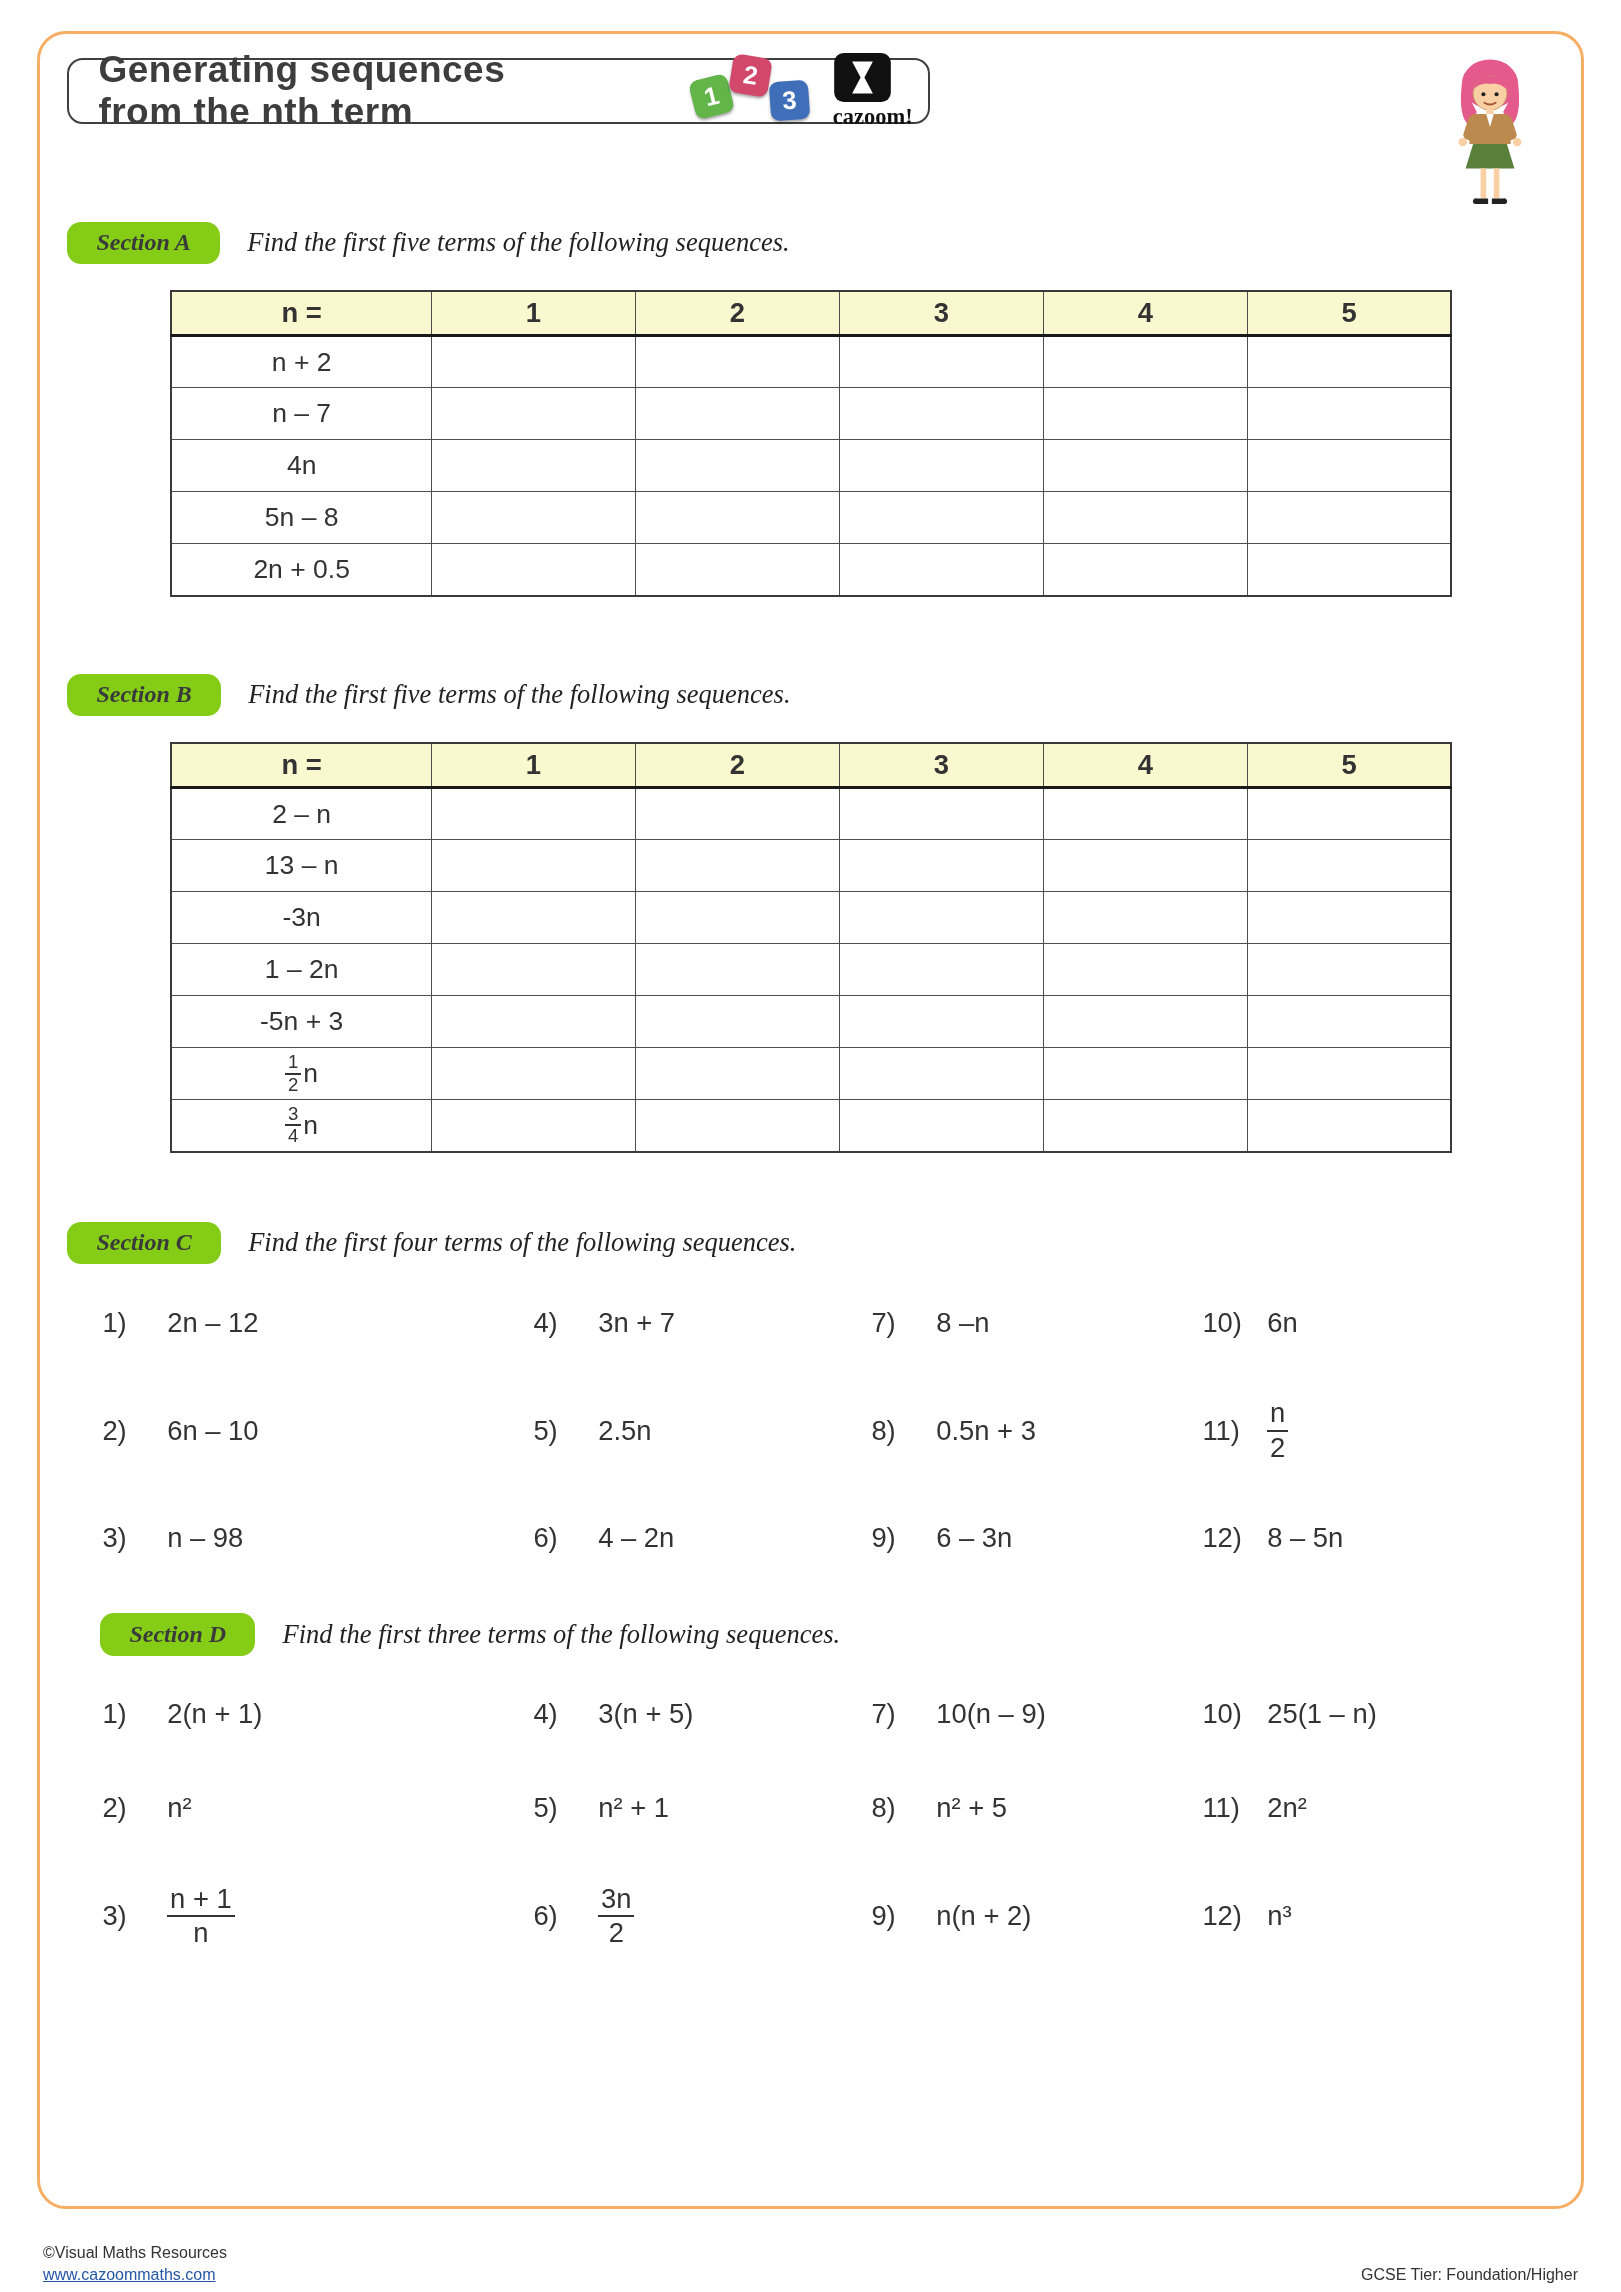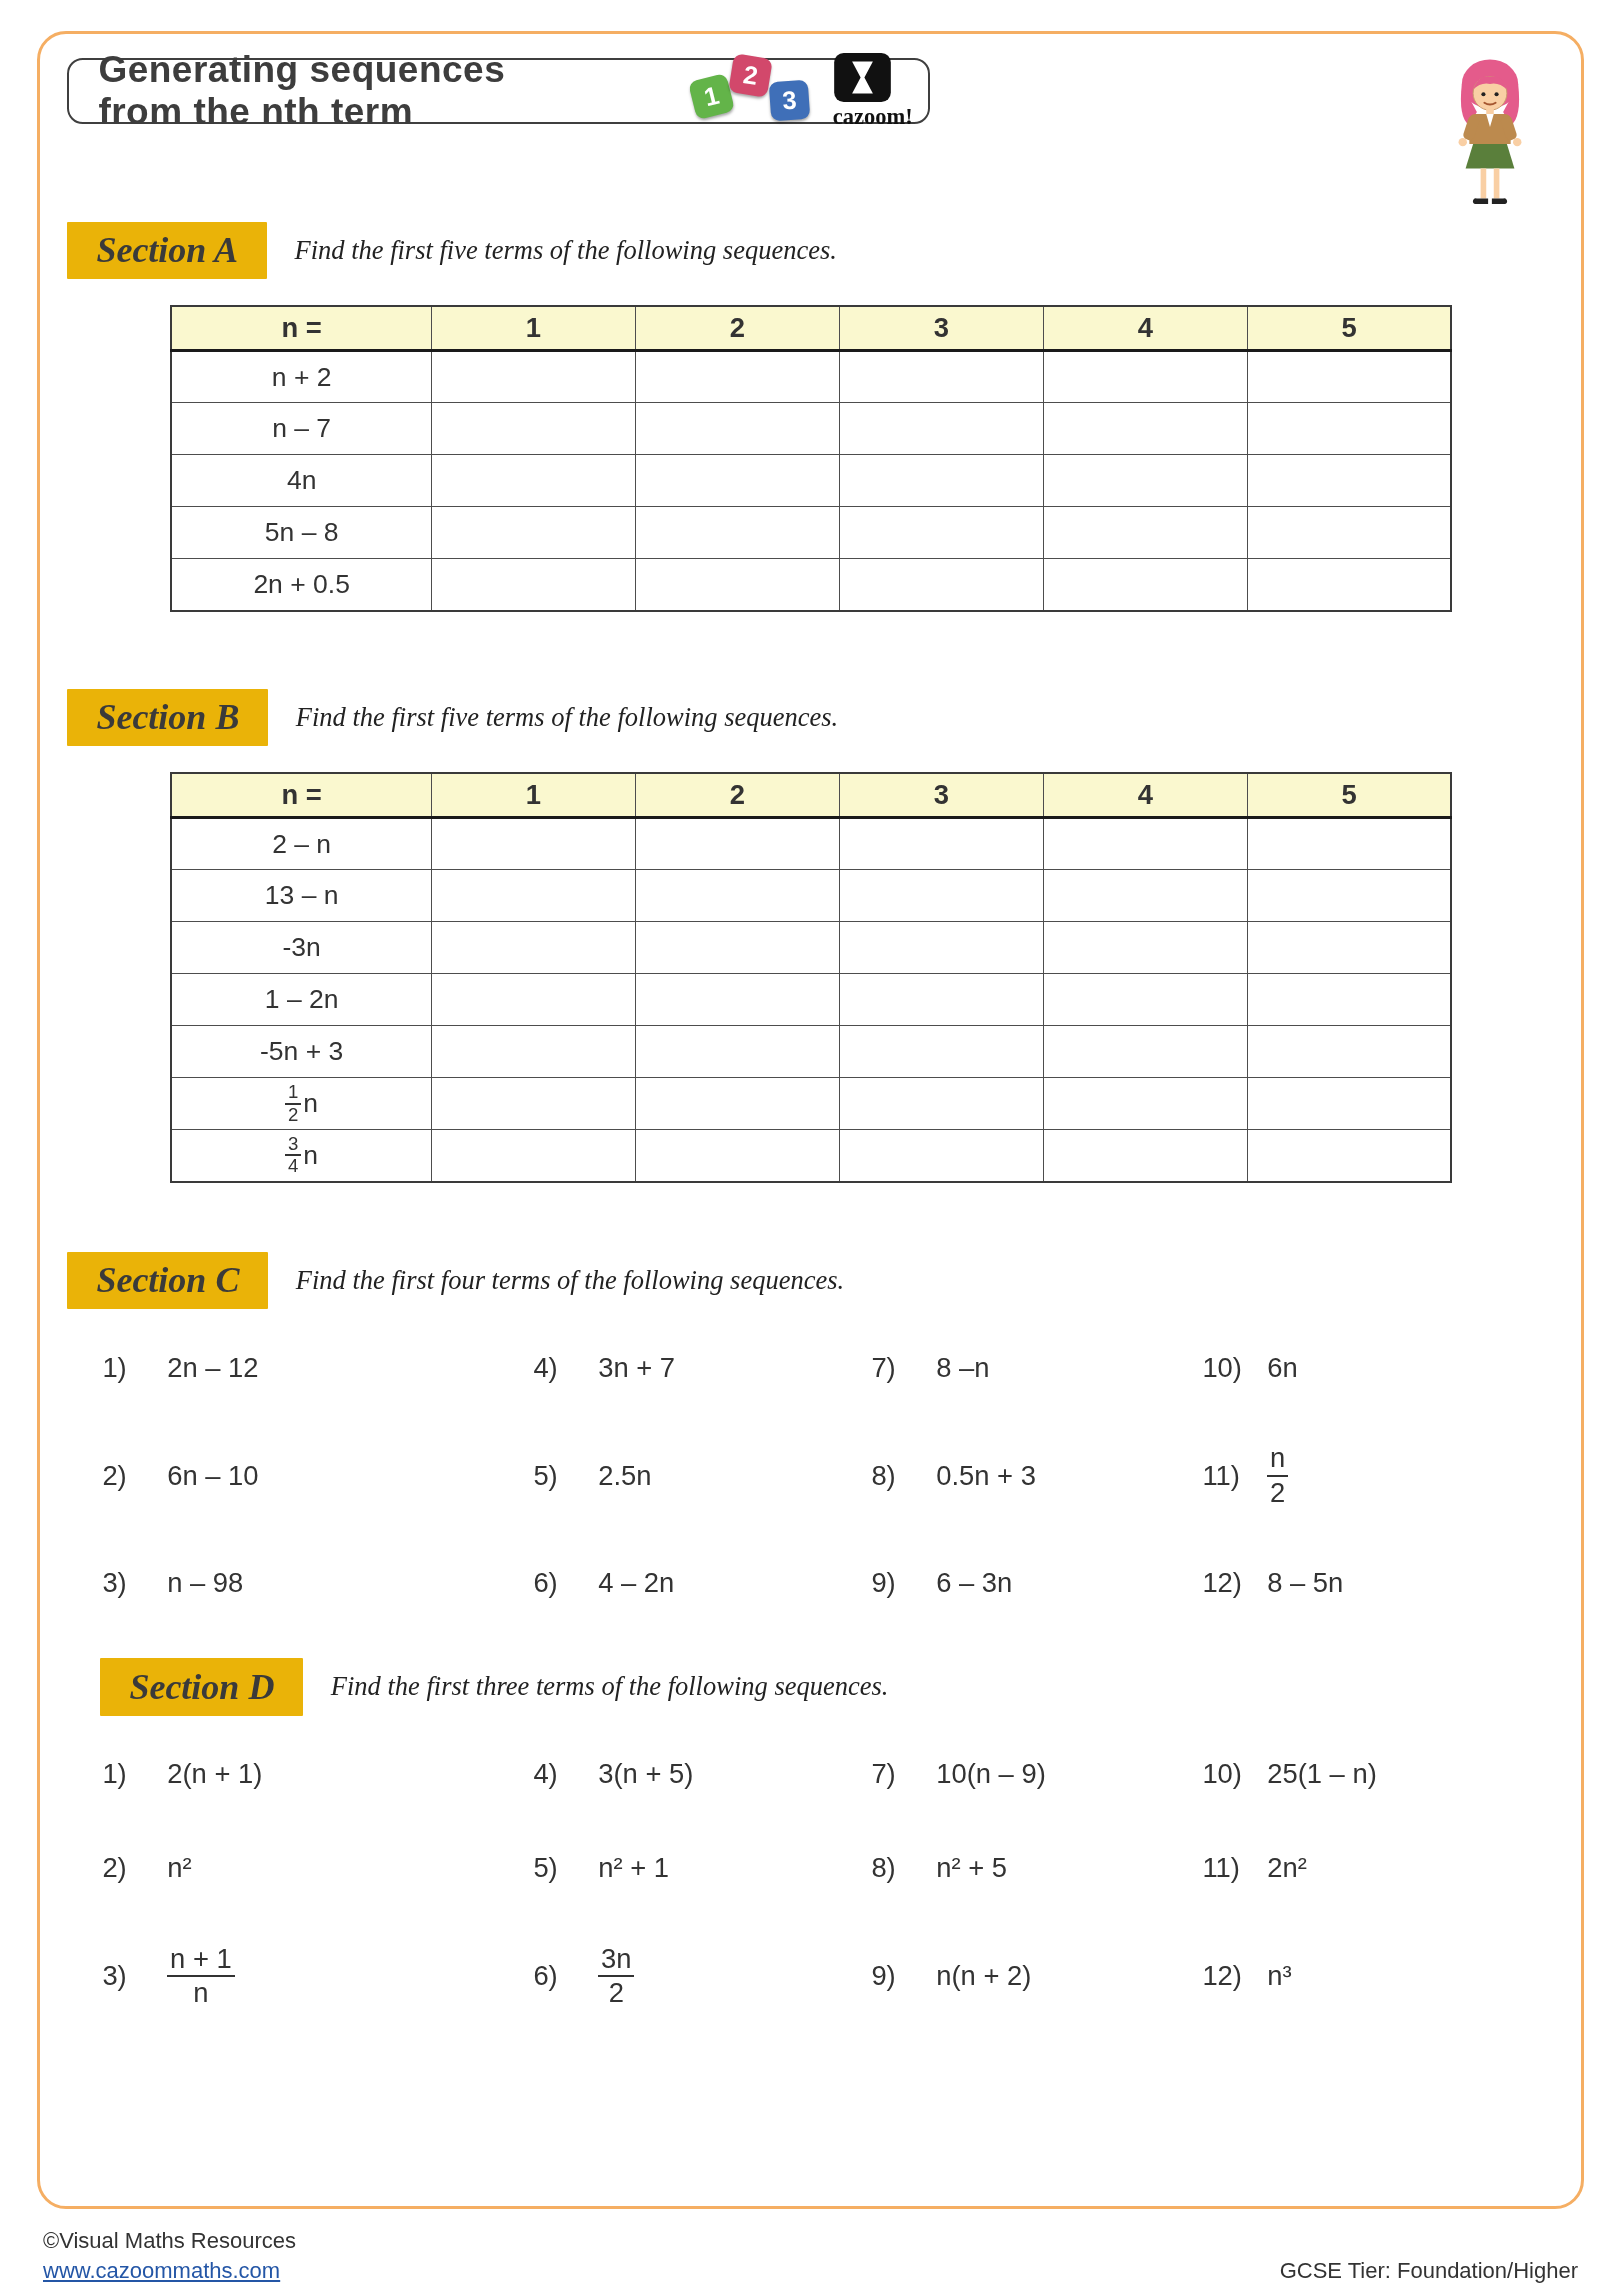--- a/index.html
+++ b/index.html
@@ -34,23 +34,23 @@
   .logo-mark{width:59px;height:51px;display:block;}
   .logo-text{font-family:"Liberation Serif",serif;font-weight:bold;font-size:22.5px;color:#111;margin-top:1px;}
   .girl{position:absolute;top:-5.9px;right:5.9px;width:116px;height:169px;}
   
   .section-row{display:flex;align-items:center;}
   .mt-a{margin-top:98px;}
   .mt-b{margin-top:77px;}
   .mt-c{margin-top:69px;}
   .mt-d{margin-top:55px;padding-left:33px;}
   .section-pill{
-    background:#eab308;border-radius:1px;padding:7.8px 29px;
+    background:#84cc16;border-radius:14px;padding:7.8px 29px;
     font-family:"Liberation Serif",serif;font-style:italic;font-weight:bold;
-    font-size:36px;color:#3a3a3a;flex:none;
+    font-size:24px;color:#3a3a3a;flex:none;
   }
   .instruction{
     margin-left:27.4px;font-family:"Liberation Serif",serif;font-style:italic;
     font-size:26.5px;color:#222;
   }
   
   .seq-table{border-collapse:collapse;margin:25.5px 0 0 103px;border:2px solid #3a3a3a;}
   .seq-table td,.seq-table th{border:1px solid #4d4d4d;box-sizing:border-box;}
   .seq-table th{
     background:#FAF8CF;height:45px;font-size:27.4px;font-weight:bold;color:#333;
@@ -71,21 +71,21 @@
     display:grid;grid-template-columns:431px 338px 331px auto;
     row-gap:55px;margin:39px 0 0 35px;font-size:27.4px;color:#333;
   }
   .prob{display:flex;align-items:center;min-height:39px;}
   .pnum{display:inline-block;min-width:57px;flex:none;}
   .pexpr{margin-left:7.8px;}
   
   .footer{
     position:absolute;left:43px;right:43px;bottom:7.8px;
     display:flex;justify-content:space-between;align-items:flex-end;
-    font-size:22px;color:#333;line-height:1.35;
+    font-size:16px;color:#333;line-height:1.35;
   }
   .f-center{text-align:center;}
   .site-link{color:#2456A6;text-decoration:underline;cursor:pointer;}
 </style>
 </head>
 <body>
 
 <div class="sheet">
   <div class="frame">
 

